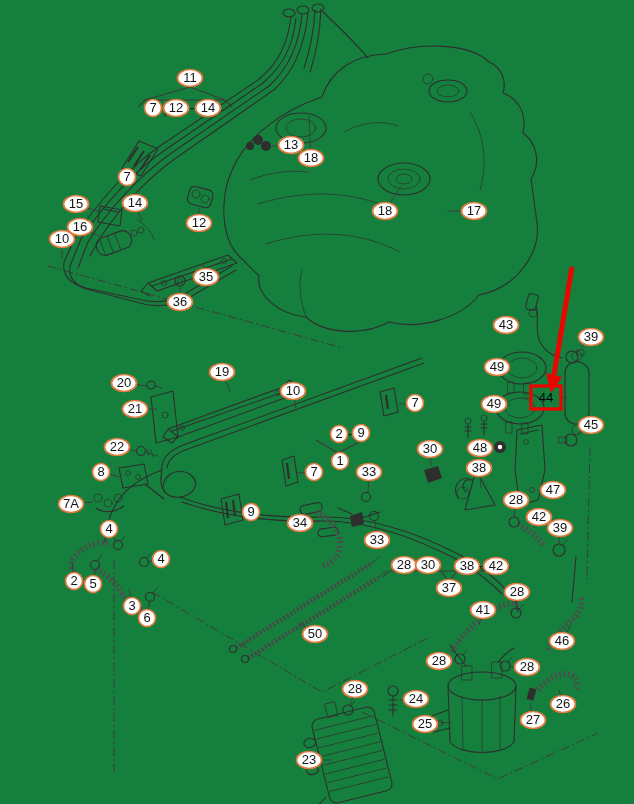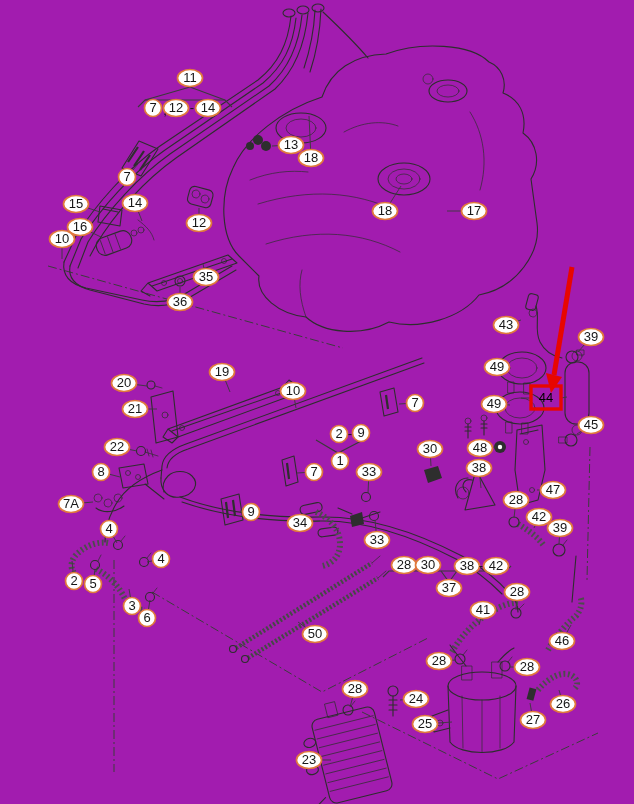--- a/index.html
+++ b/index.html
@@ -1,17 +1,17 @@
 <!DOCTYPE html>
 <html style="--orange: #e0793c; --red: #e80600; --ink: #161616; --line: #2e2e2e;"><head>
 <meta charset="utf-8">
 <style>
   :root{ --orange:#e0793c; --red:#e80600; --ink:#161616; --line:#2e2e2e; }
   html,body{margin:0;padding:0;background:#fff;}
-  .stage{position:relative;width:634px;height:804px;background:#a21caf;overflow:hidden;}
+  .stage{position:relative;width:634px;height:804px;background:#15803d;overflow:hidden;}
   svg{display:block;}
   .art{stroke:var(--line);fill:none;stroke-width:1.1;stroke-linejoin:round;stroke-linecap:round;}
   .thin{stroke-width:.7;}
   .thick{stroke-width:2.2;}
   .dark{fill:var(--line);stroke:none;}
   .hose{stroke:#4c4c4c;stroke-width:6;stroke-dasharray:1.8 2.6;fill:none;stroke-linecap:butt;}
   .rope{stroke:#474747;stroke-width:4.5;stroke-dasharray:2 2;fill:none;stroke-linecap:butt;}
   .dashdot{stroke:#3c3c3c;stroke-width:1;stroke-dasharray:9 3 2 3;fill:none;}
   .leader{stroke:#3a3a3a;stroke-width:.9;fill:none;}
   .bracket{stroke:#3a3a3a;stroke-width:1.1;fill:none;}

